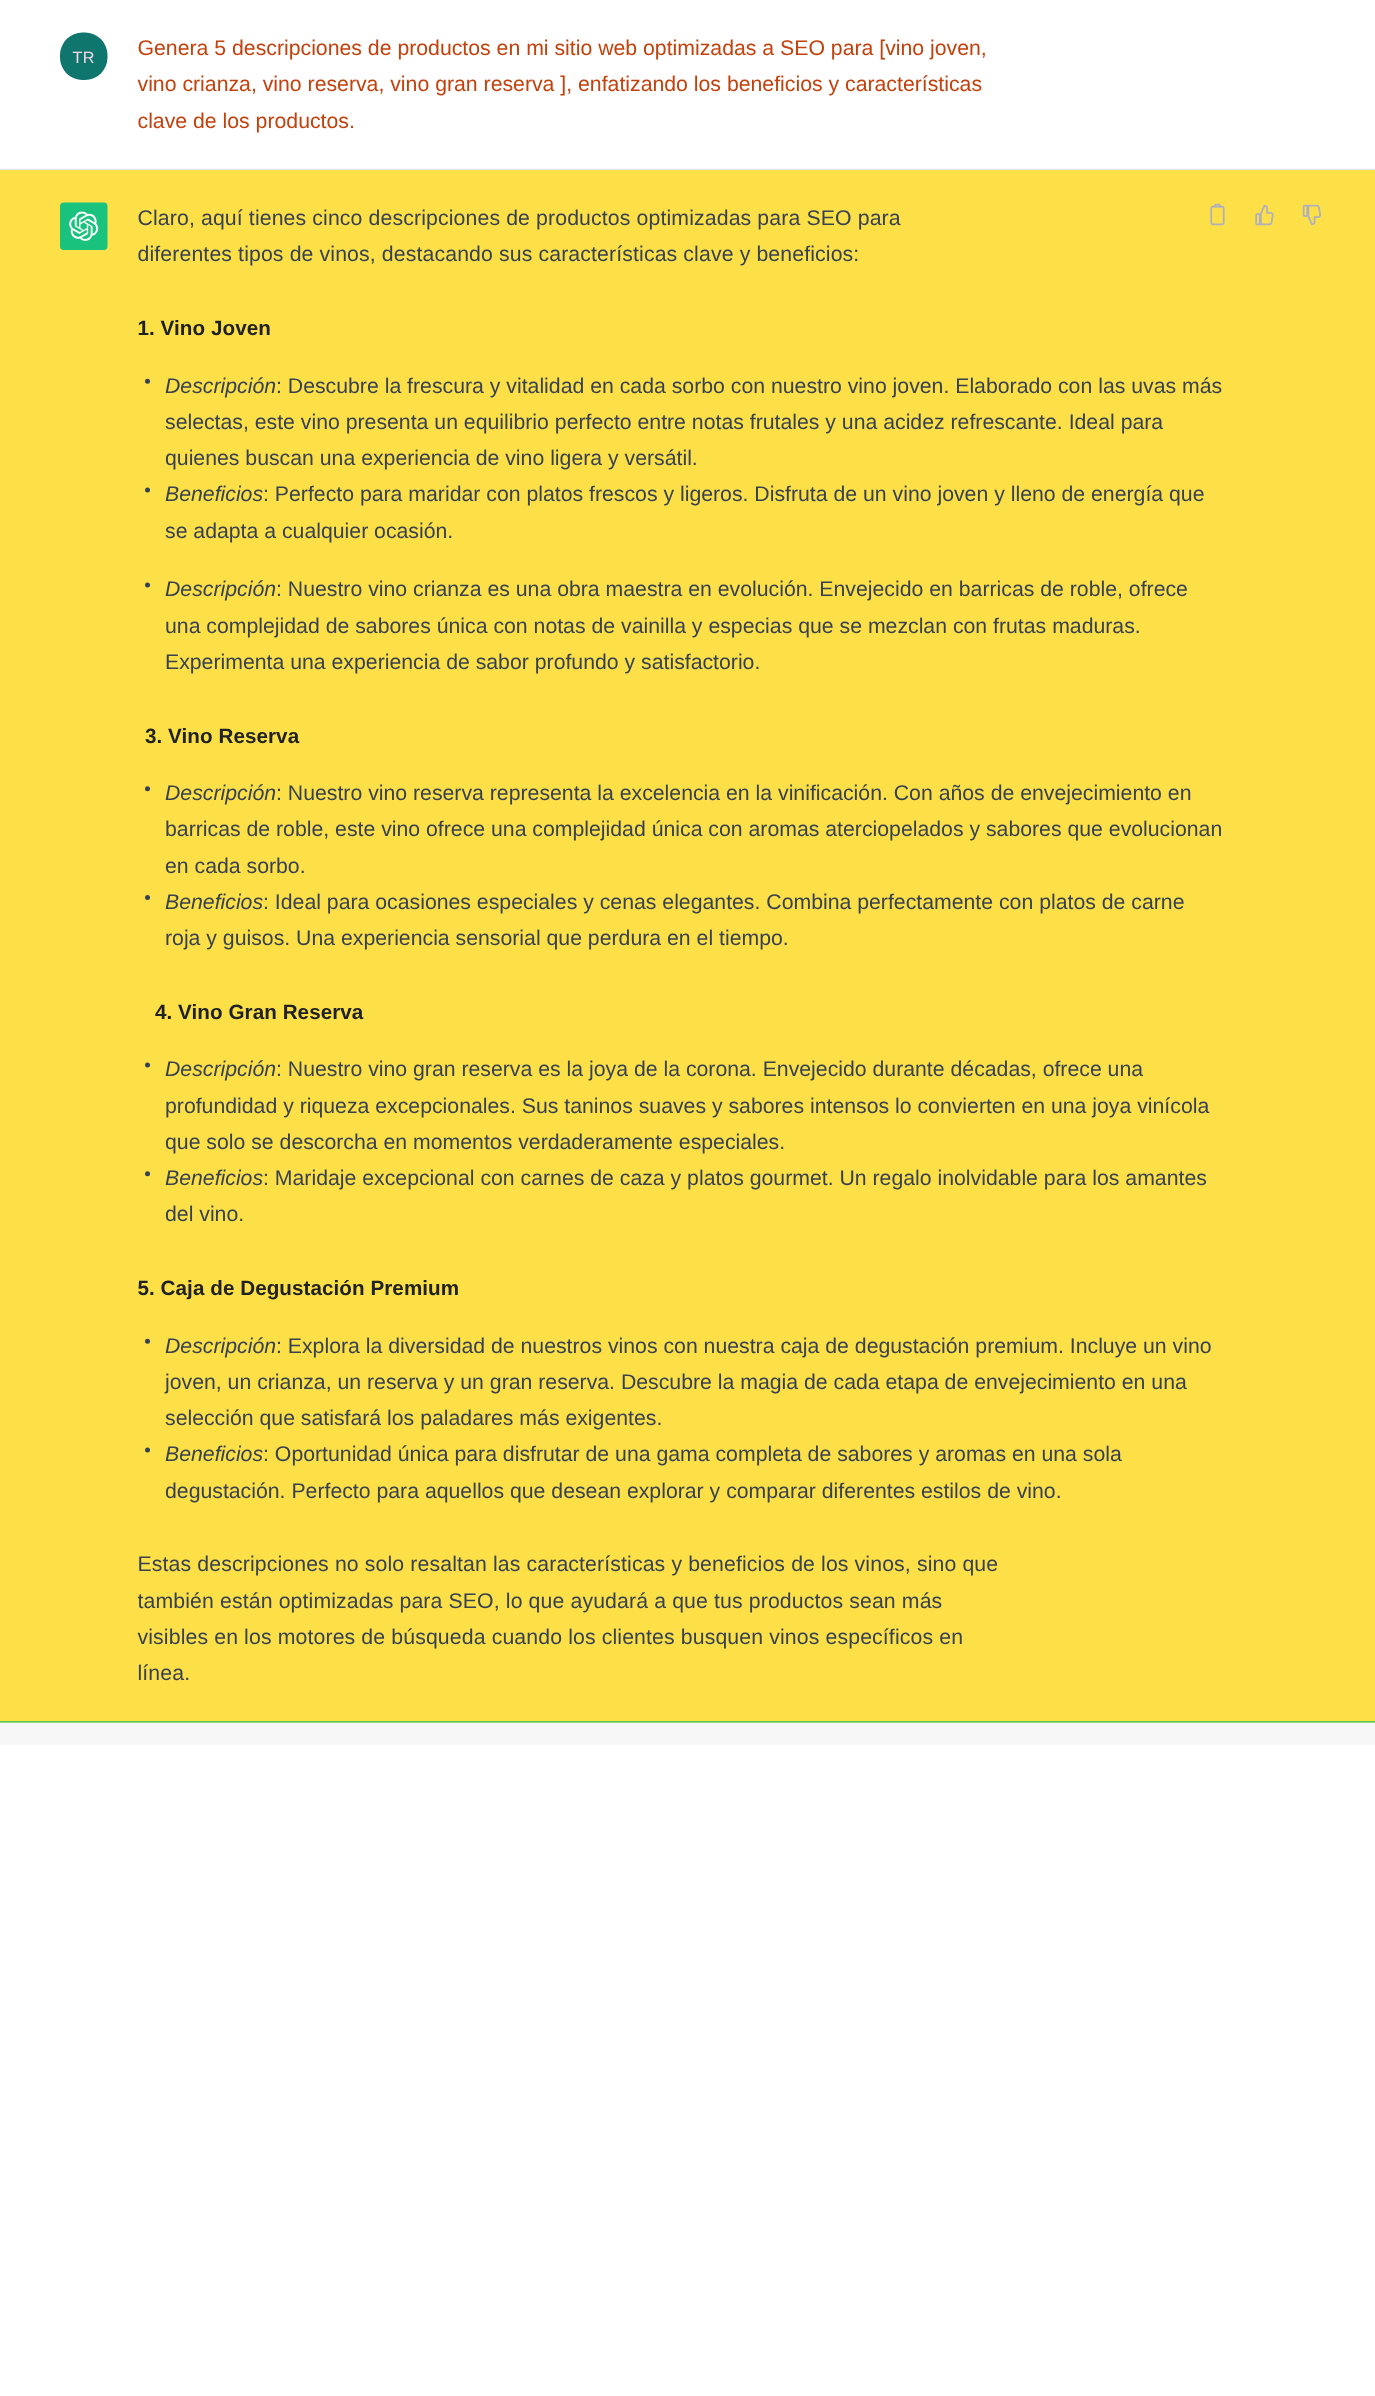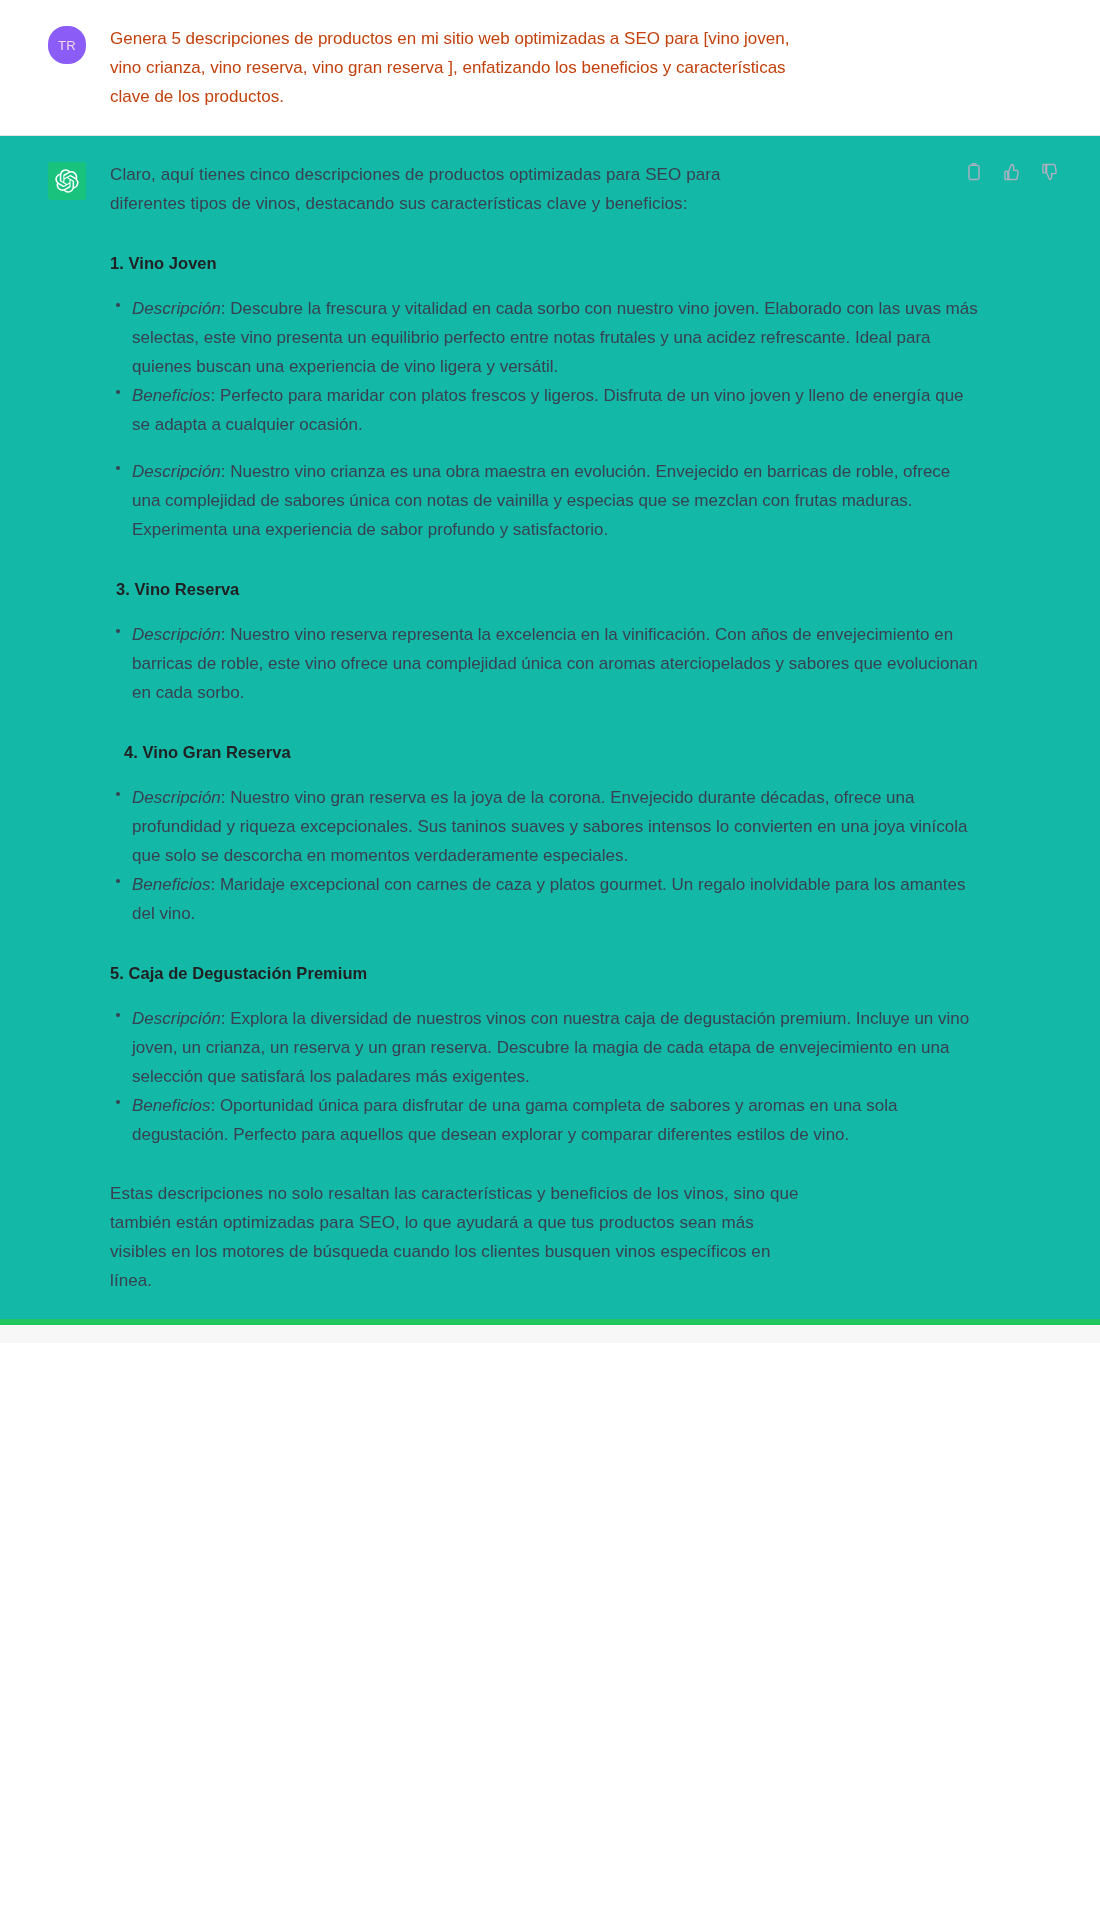--- a/index.html
+++ b/index.html
@@ -22,22 +22,22 @@
   
   .msg {
     width: 100%;
     position: relative;
   }
   .msg-user {
     background: #ffffff;
     border-bottom: 1px solid #e5e5e5;
   }
   .msg-assistant {
-    background: #14b8a6;
-    border-bottom: 6px solid #22c55e;
+    background: #fde047;
+    border-bottom: 1px solid #22c55e;
   }
   .msg-inner {
     display: flex;
     align-items: flex-start;
     padding: 24px 0 24px 0;
     margin: 0 auto;
     width: 1100px;
     position: relative;
   }
 
@@ -50,21 +50,21 @@
     margin-left: 48px;
     margin-top: 2px;
     display: flex;
     align-items: center;
     justify-content: center;
     font-size: 13px;
     letter-spacing: 0.4px;
     user-select: none;
   }
   .avatar-user {
-    background: #8b5cf6;
+    background: #0f766e;
     color: #f7d9e8;
     font-weight: 400;
     border-radius: 18px;
   }
   .avatar-assistant {
     background: #19c37d;
     color: #ffffff;
   }
   .avatar-assistant svg { display: block; }
 
@@ -199,20 +199,21 @@
           <li><em class="lbl">Beneficios</em><span>: Perfecto para maridar con platos frescos y ligeros. Disfruta de un vino joven y lleno de energía que se adapta a cualquier ocasión.</span></li>
         </ul>
 
         <ul class="bullets">
           <li><em class="lbl">Descripción</em><span>: Nuestro vino crianza es una obra maestra en evolución. Envejecido en barricas de roble, ofrece una complejidad de sabores única con notas de vainilla y especias que se mezclan con frutas maduras. Experimenta una experiencia de sabor profundo y satisfactorio.</span></li>
         </ul>
 
         <h3 class="section-title" style="margin-left:6px">3. Vino Reserva</h3>
         <ul class="bullets">
           <li><em class="lbl">Descripción</em><span>: Nuestro vino reserva representa la excelencia en la vinificación. Con años de envejecimiento en barricas de roble, este vino ofrece una complejidad única con aromas aterciopelados y sabores que evolucionan en cada sorbo.</span></li>
+          <li><em class="lbl">Beneficios</em><span>: Ideal para ocasiones especiales y cenas elegantes. Combina perfectamente con platos de carne roja y guisos. Una experiencia sensorial que perdura en el tiempo.</span></li>
         </ul>
 
         <h3 class="section-title" style="margin-left:14px">4. Vino Gran Reserva</h3>
         <ul class="bullets">
           <li><em class="lbl">Descripción</em><span>: Nuestro vino gran reserva es la joya de la corona. Envejecido durante décadas, ofrece una profundidad y riqueza excepcionales. Sus taninos suaves y sabores intensos lo convierten en una joya vinícola que solo se descorcha en momentos verdaderamente especiales.</span></li>
           <li><em class="lbl">Beneficios</em><span>: Maridaje excepcional con carnes de caza y platos gourmet. Un regalo inolvidable para los amantes del vino.</span></li>
         </ul>
 
         <h3 class="section-title" style="margin-left:0px">5. Caja de Degustación Premium</h3>
         <ul class="bullets">

